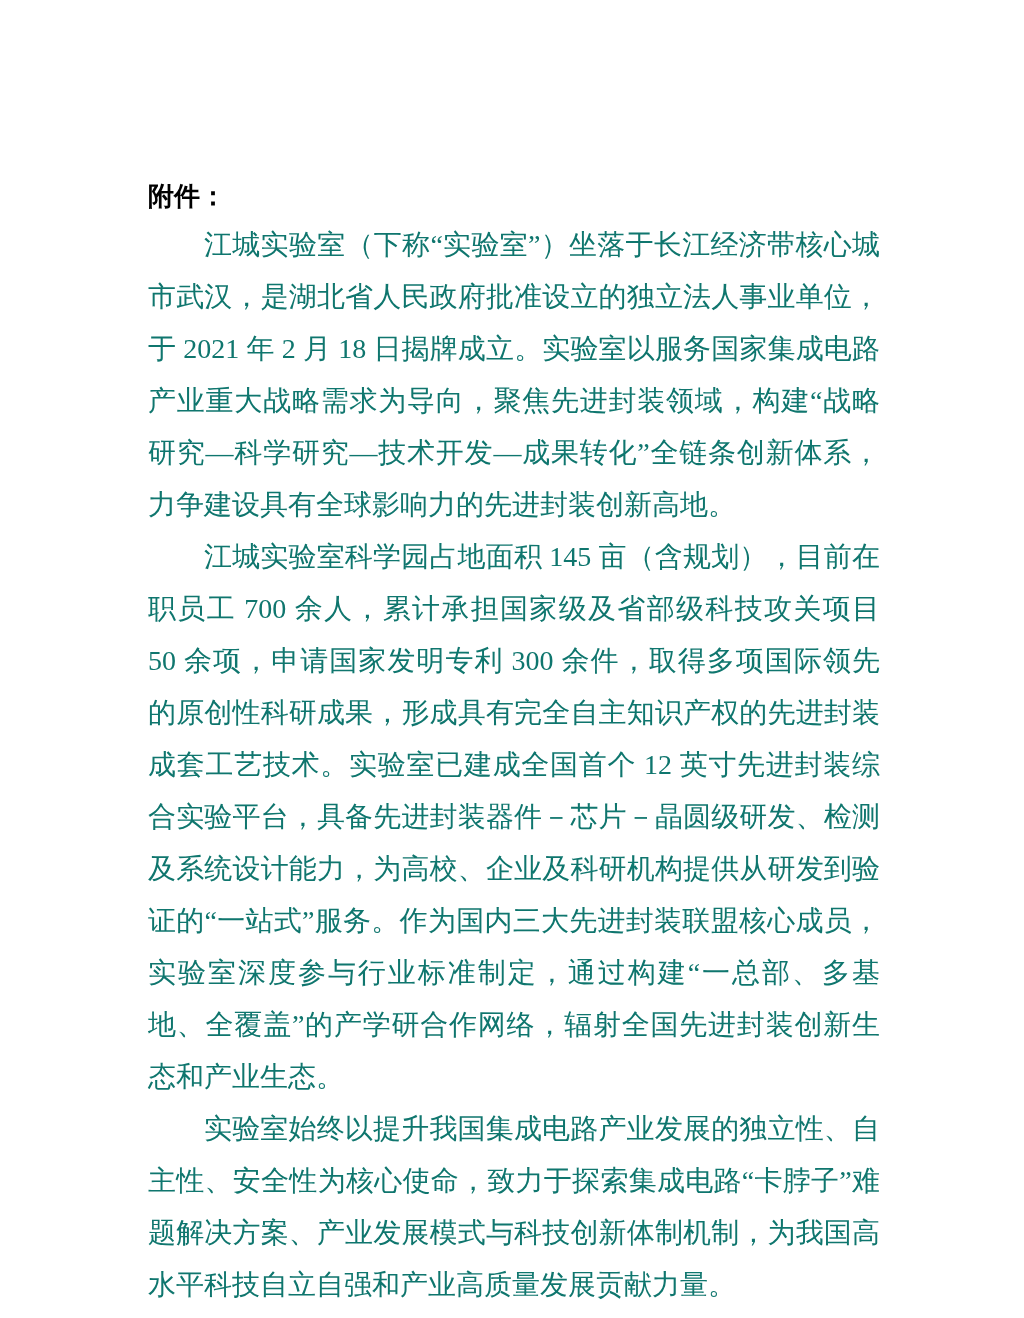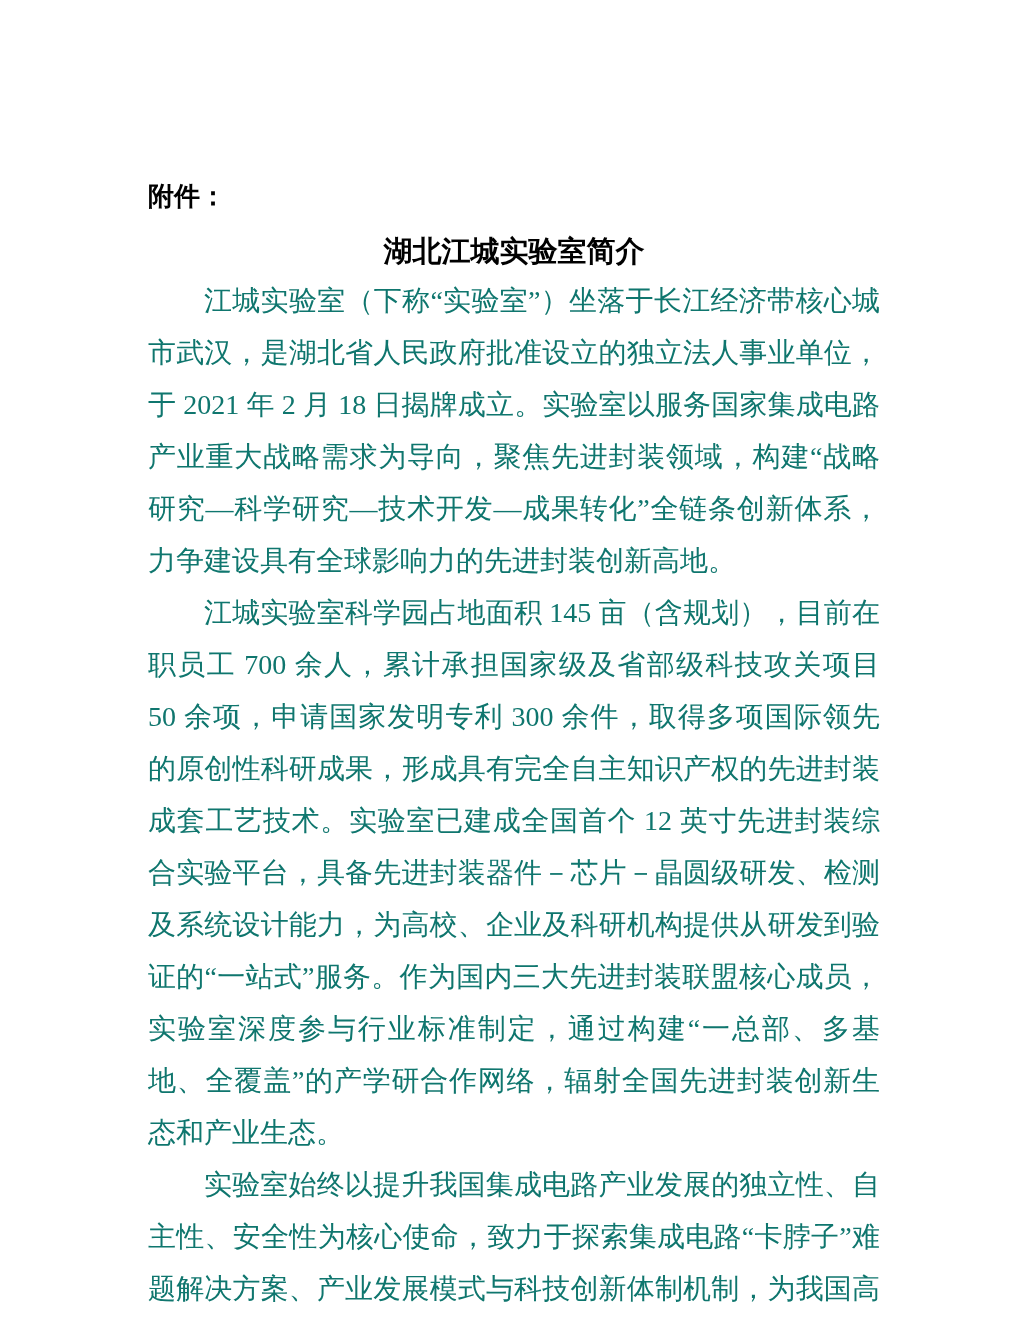--- a/index.html
+++ b/index.html
@@ -56,20 +56,19 @@
     word-break: normal;
     overflow-wrap: break-word;
   }
 </style>
 </head>
 <body>
 
 <div class="page">
   <div class="content">
     <div class="attachment-label">附件：</div>
-    <h1 class="doc-title">湖北江城实验室简介</h1>
     <div class="body-text">
       <p>江城实验室（下称“实验室”）坐落于长江经济带核心城市武汉，是湖北省人民政府批准设立的独立法人事业单位，于 2021 年 2 月 18 日揭牌成立。实验室以服务国家集成电路产业重大战略需求为导向，聚焦先进封装领域，构建“战略研究—科学研究—技术开发—成果转化”全链条创新体系，力争建设具有全球影响力的先进封装创新高地。</p>
       <p>江城实验室科学园占地面积 145 亩（含规划），目前在职员工 700 余人，累计承担国家级及省部级科技攻关项目 50 余项，申请国家发明专利 300 余件，取得多项国际领先的原创性科研成果，形成具有完全自主知识产权的先进封装成套工艺技术。实验室已建成全国首个 12 英寸先进封装综合实验平台，具备先进封装器件－芯片－晶圆级研发、检测及系统设计能力，为高校、企业及科研机构提供从研发到验证的“一站式”服务。作为国内三大先进封装联盟核心成员，实验室深度参与行业标准制定，通过构建“一总部、多基地、全覆盖”的产学研合作网络，辐射全国先进封装创新生态和产业生态。</p>
       <p>实验室始终以提升我国集成电路产业发展的独立性、自主性、安全性为核心使命，致力于探索集成电路“卡脖子”难题解决方案、产业发展模式与科技创新体制机制，为我国高水平科技自立自强和产业高质量发展贡献力量。</p>
     </div>
   </div>
 </div>
 
 </body></html>

